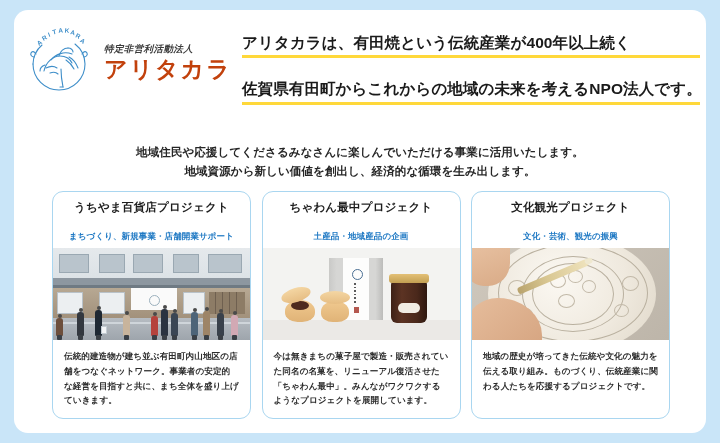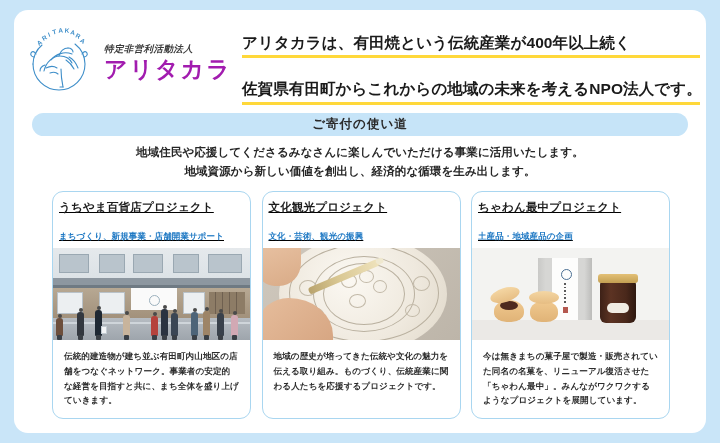--- a/index.html
+++ b/index.html
@@ -60,21 +60,21 @@
     font-weight: bold;
     color: #3c3c3c;
     letter-spacing: 0.4px;
     line-height: 1.2;
     white-space: nowrap;
     font-style: italic;
   }
   .brand-name {
     font-size: 23px;
     font-weight: bold;
-    color: #a21caf;
+    color: #c2410c;
     letter-spacing: 2px;
     line-height: 1.15;
     margin-top: 2px;
     white-space: nowrap;
   }
 
   .headline {
     position: absolute;
     left: 228px;
     top: 22px;
@@ -153,22 +153,22 @@
     background: #ffffff;
     border: 1px solid #a9d6f0;
     border-radius: 11px;
     box-sizing: border-box;
     overflow: hidden;
     display: flex;
     flex-direction: column;
   }
   .card-head {
     padding: 9px 6px 7px;
+    text-align: center;
     flex: 0 0 auto;
-    text-decoration: underline;
   }
   .card-title {
     font-size: 11.5px;
     font-weight: bold;
     color: #1d1d1d;
     letter-spacing: 0.2px;
     line-height: 1.2;
     white-space: nowrap;
   }
   .card-sub {
@@ -319,23 +319,20 @@
         <div class="brand-name">アリタカラ</div>
       </div>
     </div>
 
     <div class="headline">
       <div class="headline-line">アリタカラは、有田焼という伝統産業が400年以上続く</div>
       <div class="headline-line">佐賀県有田町からこれからの地域の未来を考えるNPO法人です。</div>
     </div>
   </div>
 
-  <div class="pill">
-    <span class="pill-label">ご寄付の使い道</span>
-  </div>
 
   <div class="intro">
     <div class="intro-line">地域住民や応援してくださるみなさんに楽しんでいただける事業に活用いたします。</div>
     <div class="intro-line">地域資源から新しい価値を創出し、経済的な循環を生み出します。</div>
   </div>
 
   <div class="cards">
 
     <div class="card">
       <div class="card-head">
@@ -400,20 +397,48 @@
             <span class="head"></span>
           </div>
       </div>
       <div class="card-body">
         <div class="card-text">伝統的建造物が建ち並ぶ有田町内山地区の店舗をつなぐネットワーク。事業者の安定的な経営を目指すと共に、まち全体を盛り上げていきます。</div>
       </div>
     </div>
 
     <div class="card">
       <div class="card-head">
+        <div class="card-title">ちゃわん最中プロジェクト</div>
+        <div class="card-sub">土産品・地域産品の企画</div>
+      </div>
+      <div class="card-photo ph2">
+        <div class="tablel"></div>
+        <div class="box">
+          <div class="band">
+            <div class="bandtxt"></div>
+            <div class="seal"></div>
+          </div>
+        </div>
+        <div class="mon" style="left:22px; width:30px; height:22px;"></div>
+        <div class="anko" style="left:28px; bottom:30px; width:18px; height:9px;"></div>
+        <div class="lid" style="left:18px; bottom:38px; width:30px; height:14px; transform:rotate(-16deg);"></div>
+        <div class="mon" style="left:58px; width:28px; height:21px;"></div>
+        <div class="lid" style="left:57px; bottom:36px; width:30px; height:13px;"></div>
+        <div class="jar">
+          <div class="jarlid"></div>
+          <div class="jarlbl"></div>
+        </div>
+      </div>
+      <div class="card-body">
+        <div class="card-text">今は無きまちの菓子屋で製造・販売されていた同名の名菓を、リニューアル復活させた「ちゃわん最中」。みんながワクワクするようなプロジェクトを展開しています。</div>
+      </div>
+    </div>
+
+    <div class="card">
+      <div class="card-head">
         <div class="card-title">文化観光プロジェクト</div>
         <div class="card-sub">文化・芸術、観光の振興</div>
       </div>
       <div class="card-photo ph3">
         <div class="bg"></div>
         <div class="plate">
           <div class="ring" style="left:10px;  top:8px;  width:148px; height:96px;"></div>
           <div class="ring" style="left:34px;  top:20px; width:100px; height:74px;"></div>
           <div class="ring" style="left:44px;  top:27px; width:80px;  height:60px;"></div>
           <div class="motif" style="left:62px; top:38px; width:14px; height:12px;"></div>
@@ -429,42 +454,14 @@
         <div class="hand2"></div>
         <div class="brush">
             <span class="tip"></span>
           </div>
       </div>
       <div class="card-body">
         <div class="card-text">地域の歴史が培ってきた伝統や文化の魅力を伝える取り組み。ものづくり、伝統産業に関わる人たちを応援するプロジェクトです。</div>
       </div>
     </div>
 
-    <div class="card">
-      <div class="card-head">
-        <div class="card-title">ちゃわん最中プロジェクト</div>
-        <div class="card-sub">土産品・地域産品の企画</div>
-      </div>
-      <div class="card-photo ph2">
-        <div class="tablel"></div>
-        <div class="box">
-          <div class="band">
-            <div class="bandtxt"></div>
-            <div class="seal"></div>
-          </div>
-        </div>
-        <div class="mon" style="left:22px; width:30px; height:22px;"></div>
-        <div class="anko" style="left:28px; bottom:30px; width:18px; height:9px;"></div>
-        <div class="lid" style="left:18px; bottom:38px; width:30px; height:14px; transform:rotate(-16deg);"></div>
-        <div class="mon" style="left:58px; width:28px; height:21px;"></div>
-        <div class="lid" style="left:57px; bottom:36px; width:30px; height:13px;"></div>
-        <div class="jar">
-          <div class="jarlid"></div>
-          <div class="jarlbl"></div>
-        </div>
-      </div>
-      <div class="card-body">
-        <div class="card-text">今は無きまちの菓子屋で製造・販売されていた同名の名菓を、リニューアル復活させた「ちゃわん最中」。みんながワクワクするようなプロジェクトを展開しています。</div>
-      </div>
-    </div>
-
   </div>
 </div>
 
 </body></html>

